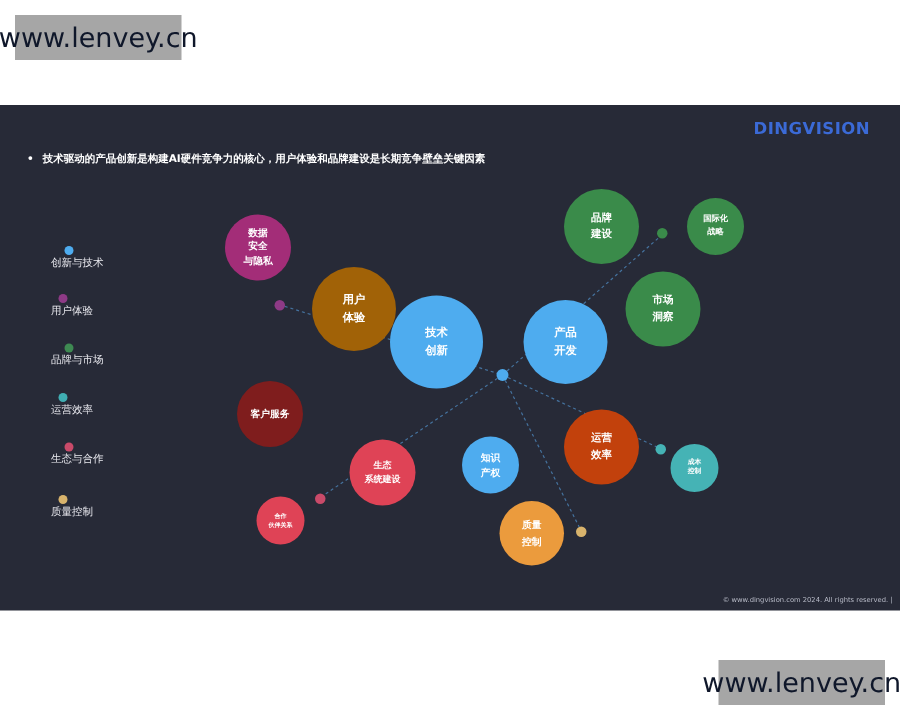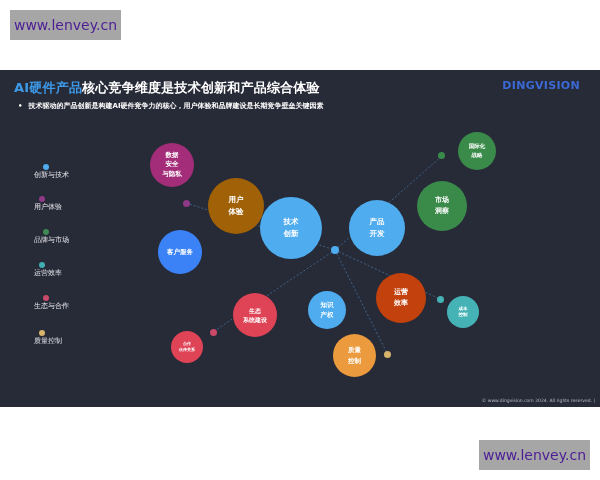--- a/index.html
+++ b/index.html
@@ -2,22 +2,22 @@
 <html><head>
 <meta charset="utf-8">
 <style>
   html, body { margin: 0; padding: 0; }
   body {
     width: 600px; height: 480px; position: relative; overflow: hidden;
     background: #ffffff;
     font-family: "DejaVu Sans", "Liberation Sans", sans-serif;
   }
   .wm {
-    position: absolute; background: #a6a6a6; color: #4c1d95;
-    font-family: "DejaVu Sans", sans-serif; font-size: 14px;
+    position: absolute; background: #a6a6a6; color: #0f172a;
+    font-family: "DejaVu Sans", sans-serif; font-size: 18px;
     display: flex; align-items: center; justify-content: center;
   }
   .wm-top { left: 10px; top: 10px; width: 111px; height: 30px; }
   .wm-bottom { left: 479px; top: 440px; width: 111px; height: 30px; }
 
   .slide {
     position: absolute; left: 0; top: 70px; width: 600px; height: 337px;
     background: #272a37; overflow: hidden;
   }
   .title {
@@ -53,21 +53,20 @@
     white-space: pre-line;
   }
   .dot { position: absolute; border-radius: 50%; }
 </style>
 </head>
 <body>
 
 <div class="wm wm-top">www.lenvey.cn</div>
 
 <div class="slide">
-  <div class="title"><span class="hl">AI硬件产品</span><span>核心竞争维度是技术创新和产品综合体验</span></div>
   <div class="subtitle"><span class="bullet">•</span><span>技术驱动的产品创新是构建AI硬件竞争力的核心，用户体验和品牌建设是长期竞争壁垒关键因素</span></div>
   <div class="brand">DINGVISION</div>
 
   <svg class="links">
     <g stroke="#4a7fb0" stroke-width="0.8" stroke-dasharray="2,2" fill="none" opacity="0.85">
       <line x1="186" y1="133" x2="335" y2="180"></line>
       <line x1="335" y1="180" x2="442" y2="86"></line>
       <line x1="335" y1="180" x2="213" y2="262"></line>
       <line x1="335" y1="180" x2="388" y2="285"></line>
       <line x1="335" y1="180" x2="440" y2="229"></line>
@@ -113,22 +112,24 @@
   <div class="bubble" style="left:260px;top:127px;width:62px;height:62px;background:#4eacef;font-size:7.5px;">技术
 创新</div>
   <div class="bubble" style="left:308px;top:221px;width:38px;height:38px;background:#4eacef;font-size:6.5px;">知识
 产权</div>
 
   <div class="bubble" style="left:208px;top:108px;width:56px;height:56px;background:#a16207;font-size:7.5px;">用户
 体验</div>
   <div class="bubble" style="left:150px;top:73px;width:44px;height:44px;background:#a32d78;font-size:6.5px;line-height:1.4;">数据
 安全
 与隐私</div>
-  <div class="bubble" style="left:158px;top:160px;width:44px;height:44px;background:#3b82f6;font-size:6.5px;">客户服务</div>
+  <div class="bubble" style="left:158px;top:184px;width:44px;height:44px;background:#7f1d1d;font-size:6.5px;">客户服务</div>
 
+  <div class="bubble" style="left:376px;top:56px;width:50px;height:50px;background:#3a8b4a;font-size:7px;">品牌
+建设</div>
   <div class="bubble" style="left:458px;top:62px;width:38px;height:38px;background:#3a8b4a;font-size:5.5px;">国际化
 战略</div>
   <div class="bubble" style="left:417px;top:111px;width:50px;height:50px;background:#3a8b4a;font-size:7px;">市场
 洞察</div>
 
   <div class="bubble" style="left:376px;top:203px;width:50px;height:50px;background:#c2410c;font-size:7px;">运营
 效率</div>
   <div class="bubble" style="left:447px;top:226px;width:32px;height:32px;background:#45b3b5;font-size:4.5px;line-height:1.4;">成本
 控制</div>
 

